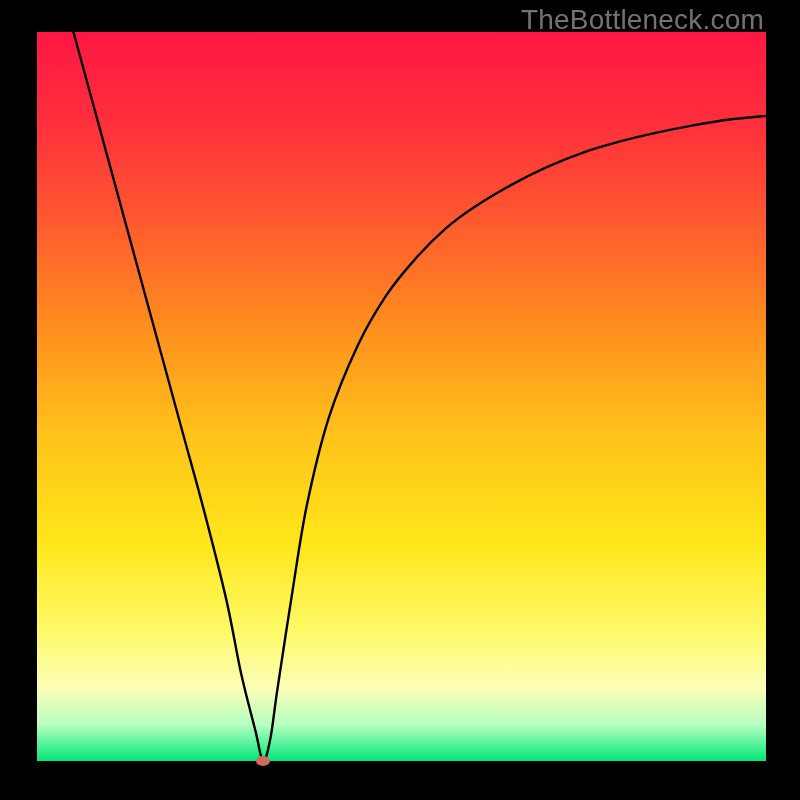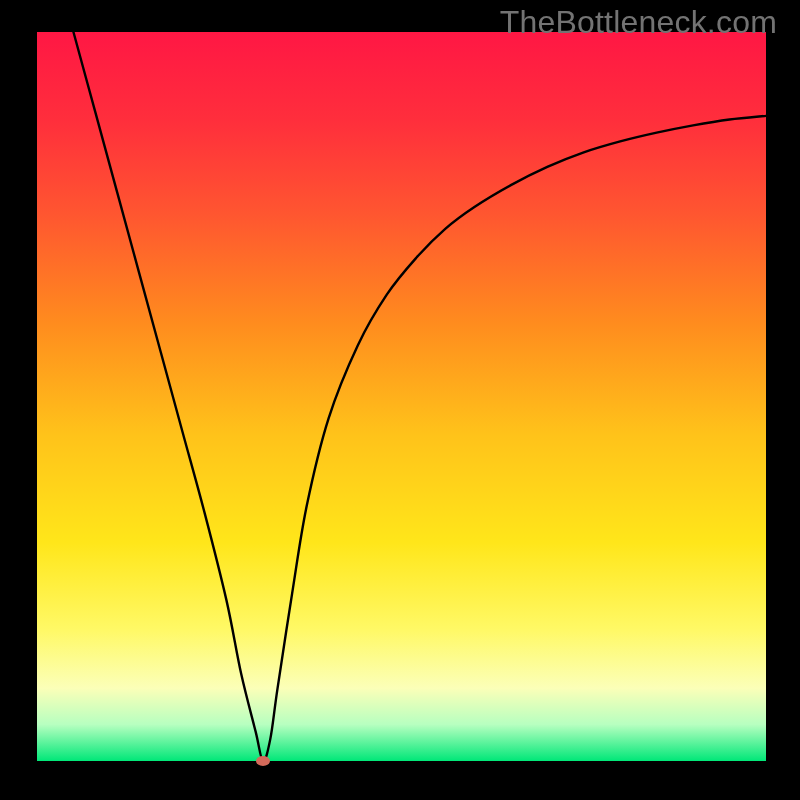--- a/index.html
+++ b/index.html
@@ -13,23 +13,23 @@
   }
   .frame {
     position: relative;
     width: 800px;
     height: 800px;
     background: #000;
   }
   .watermark {
     position: absolute;
     top: 4px;
-    right: 23px;
+    right: 36px;
     color: #737373;
-    font-size: 32px;
+    font-size: 28px;
     font-weight: 400;
     letter-spacing: 0.2px;
     z-index: 5;
   }
   svg {
     display: block;
   }
 </style>
 </head>
 <body>

